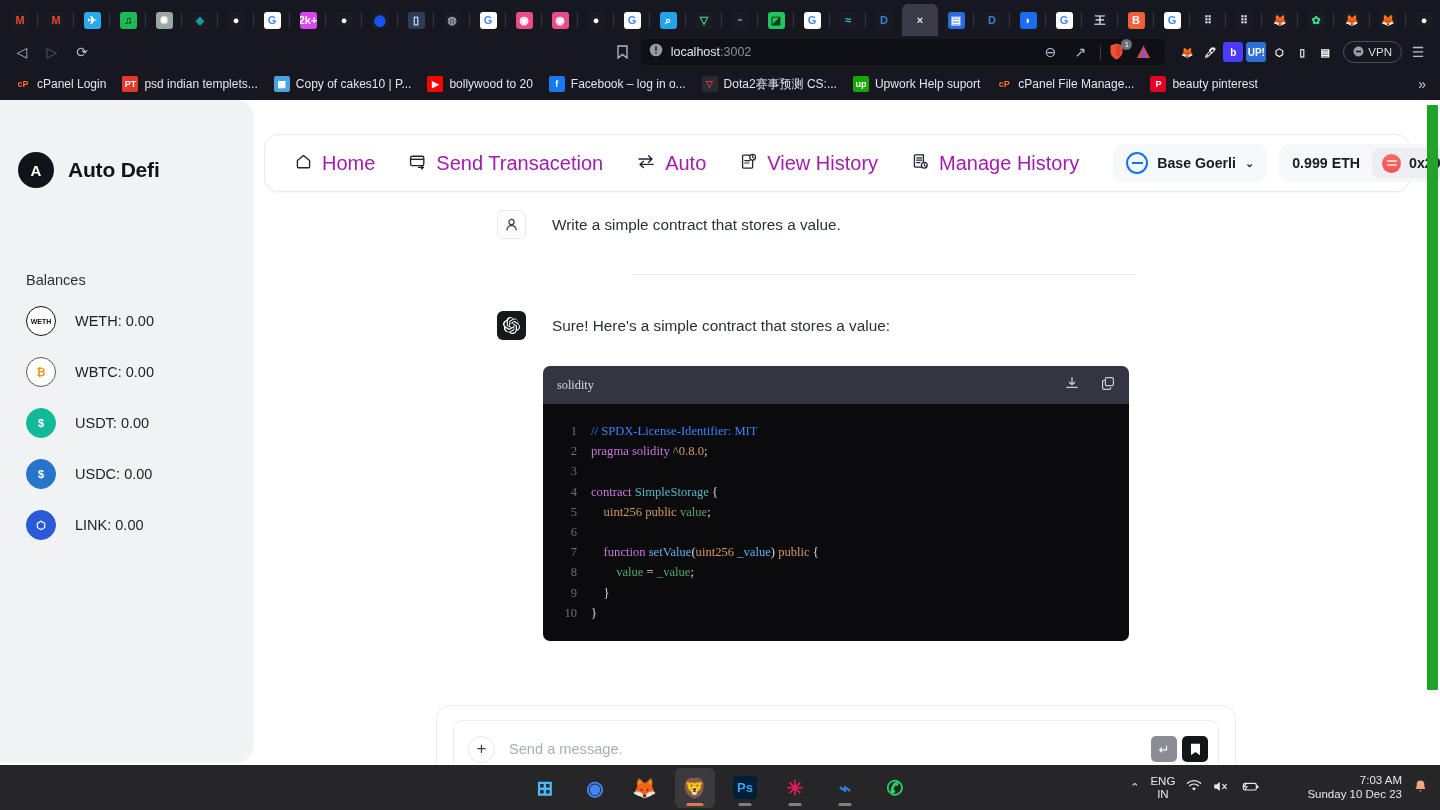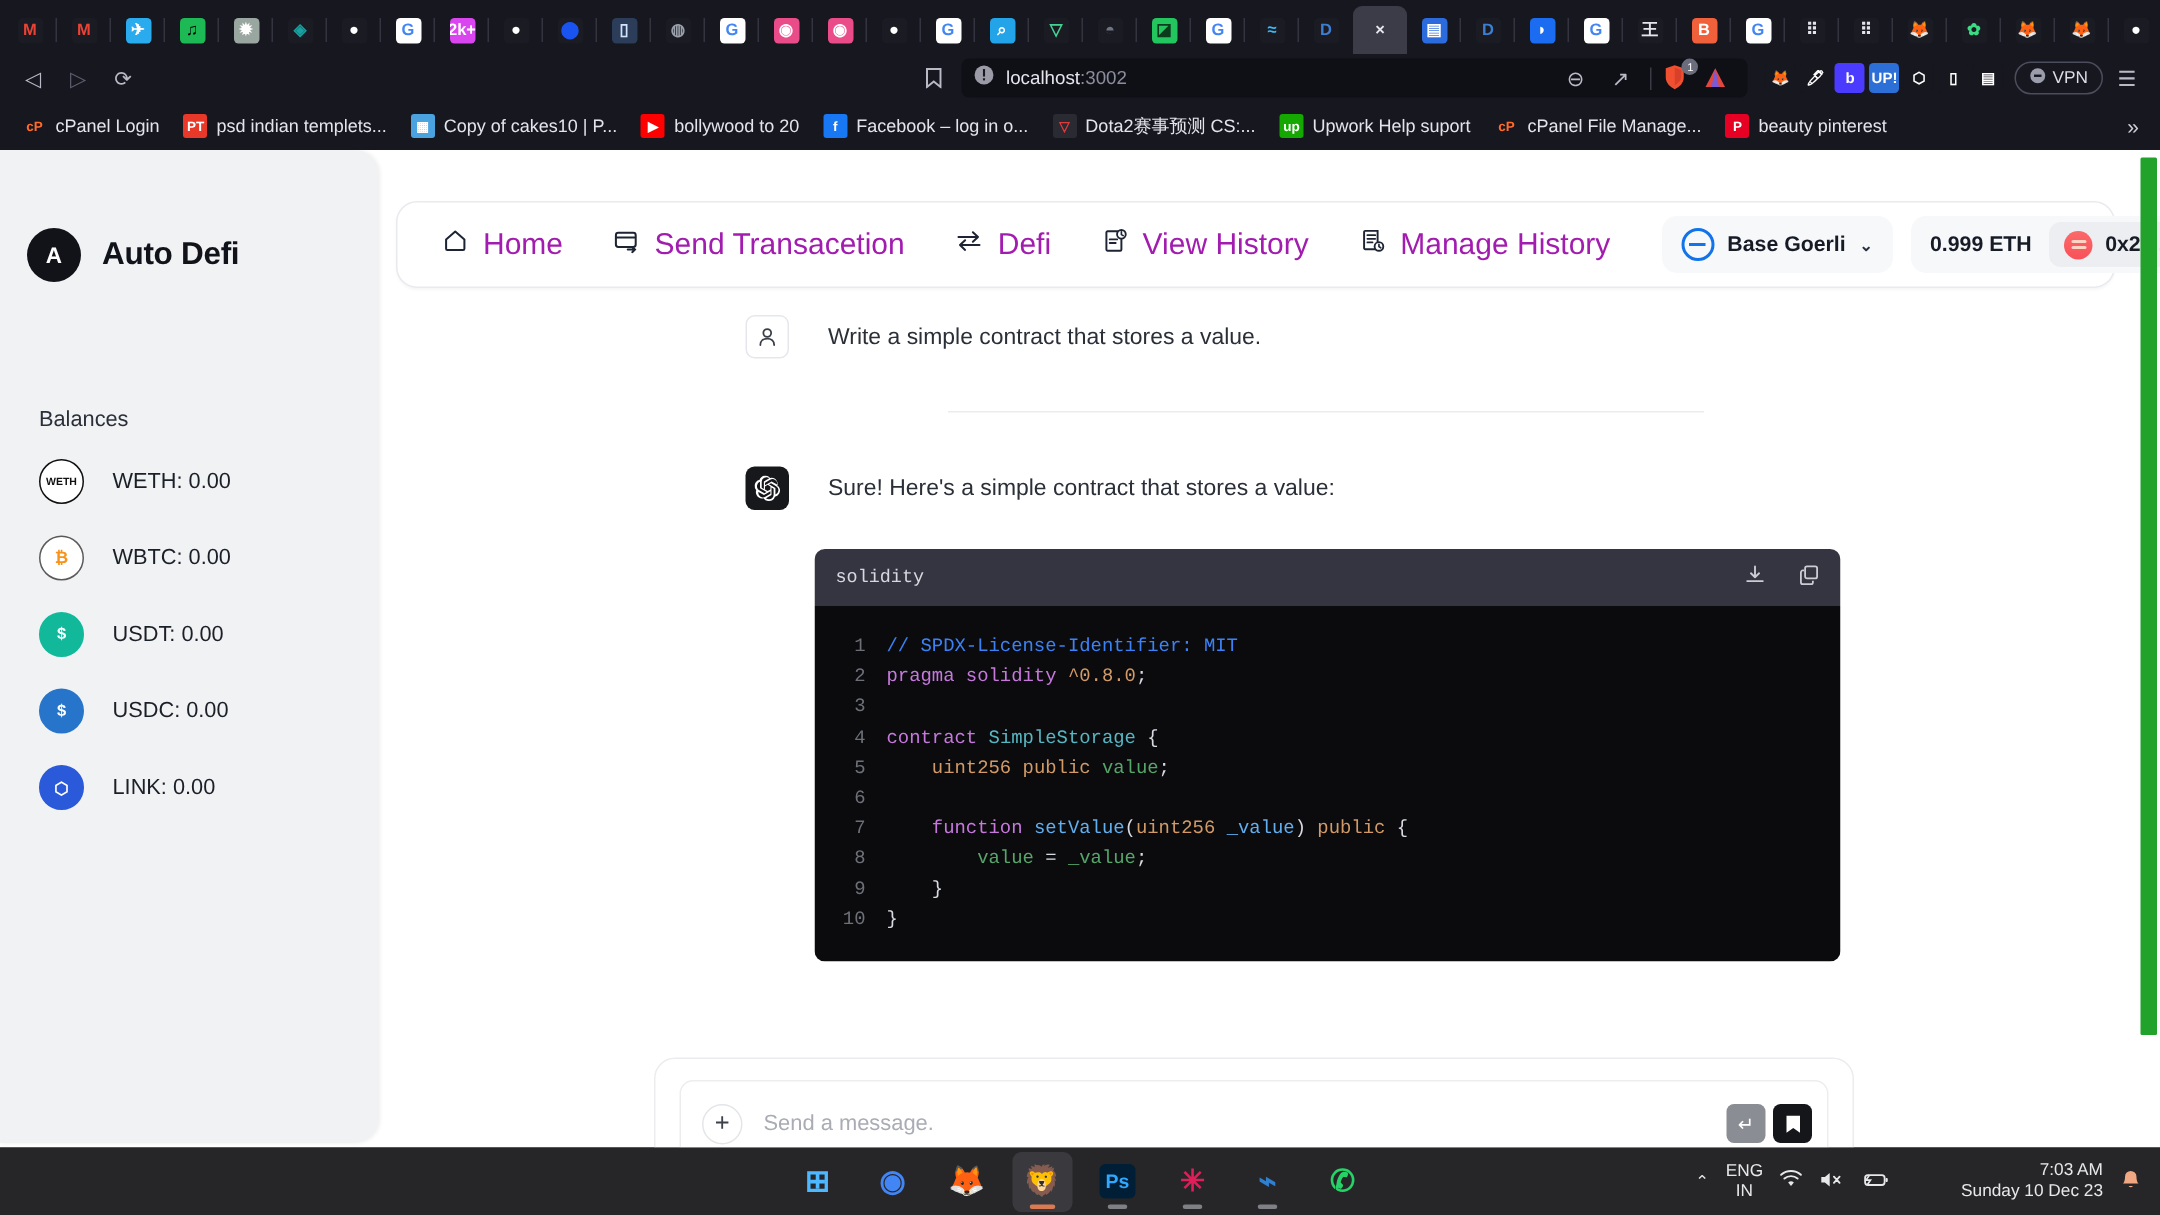--- a/index.html
+++ b/index.html
@@ -161,22 +161,22 @@
   .msg-avatar {
     width: 29px; height: 29px; border-radius: 6px; flex: none;
     display: flex; align-items: center; justify-content: center;
   }
   .msg-avatar.user { background: #fff; border: 1px solid #e6e7ec; }
   .msg-avatar.bot { background: #16181c; }
   .msg-text { font-size: 15.3px; color: #2b2f38; line-height: 1.5; padding-top: 4px; }
   .msg-sep { height: 1px; background: #ececee; margin: 35px 304px 0 380px; }
 
   .codeblock {
-    width: 684px; margin: 26px 0 0 291px; border-radius: 7px; overflow: hidden;
-    font-family: Liberation Mono, monospace;
+    width: 586px; margin: 26px 0 0 291px; border-radius: 7px; overflow: hidden;
+    font-family: Liberation Serif, serif;
   }
   .code-head {
     height: 38px; background: #343541; display: flex; align-items: center;
     padding: 0 14px; color: #d6d7df; font-size: 12.3px;
   }
   .code-head .acts { margin-left: auto; display: flex; gap: 22px; color: #cbccd4; }
   .code-body { background: #0b0b0e; padding: 17px 0 18px 0; }
   .cl { display: flex; font-size: 12.6px; line-height: 20.2px; white-space: pre; }
   .cl .ln {
     width: 48px; flex: none; text-align: right; padding-right: 14px;
@@ -538,21 +538,21 @@
               <path d="M1.6 6.3h13.2" stroke="#1d2433" stroke-width="1.35"></path>
               <path d="M9.5 14.4h4.6m-1.6-1.7l1.8 1.7-1.8 1.7" fill="none" stroke="#1d2433" stroke-width="1.35" stroke-linecap="round"></path>
             </svg></span>
         <span>Send Transacetion</span>
       </div>
       <div class="navitem">
         <span><svg width="18" height="17" viewBox="0 0 18 17">
               <path d="M2 6h13M11.6 2.8L15 6l-3.4 3.2" fill="none" stroke="#1d2433" stroke-width="1.35" stroke-linecap="round" stroke-linejoin="round"></path>
               <path d="M16 11.4H3M6.4 8.2L3 11.4l3.4 3.2" fill="none" stroke="#1d2433" stroke-width="1.35" stroke-linecap="round" stroke-linejoin="round"></path>
             </svg></span>
-        <span>Defi</span>
+        <span>Auto</span>
       </div>
       <div class="navitem">
         <span><svg width="17" height="17" viewBox="0 0 17 17">
               <path d="M3.4 2.2h6.4l2.8 2.8v9.3a.8.8 0 01-.8.8H3.4a.8.8 0 01-.8-.8V3a.8.8 0 01.8-.8z" fill="none" stroke="#1d2433" stroke-width="1.3"></path>
               <path d="M4.8 7.6h5M4.8 10h4" stroke="#1d2433" stroke-width="1.2" stroke-linecap="round"></path>
               <circle cx="12.6" cy="4.2" r="2.9" fill="#fff" stroke="#1d2433" stroke-width="1.25"></circle>
               <path d="M12.6 2.6v1.7l1.2.8" stroke="#1d2433" stroke-width="1.1" stroke-linecap="round" fill="none"></path>
             </svg></span>
         <span>View History</span>
       </div>

